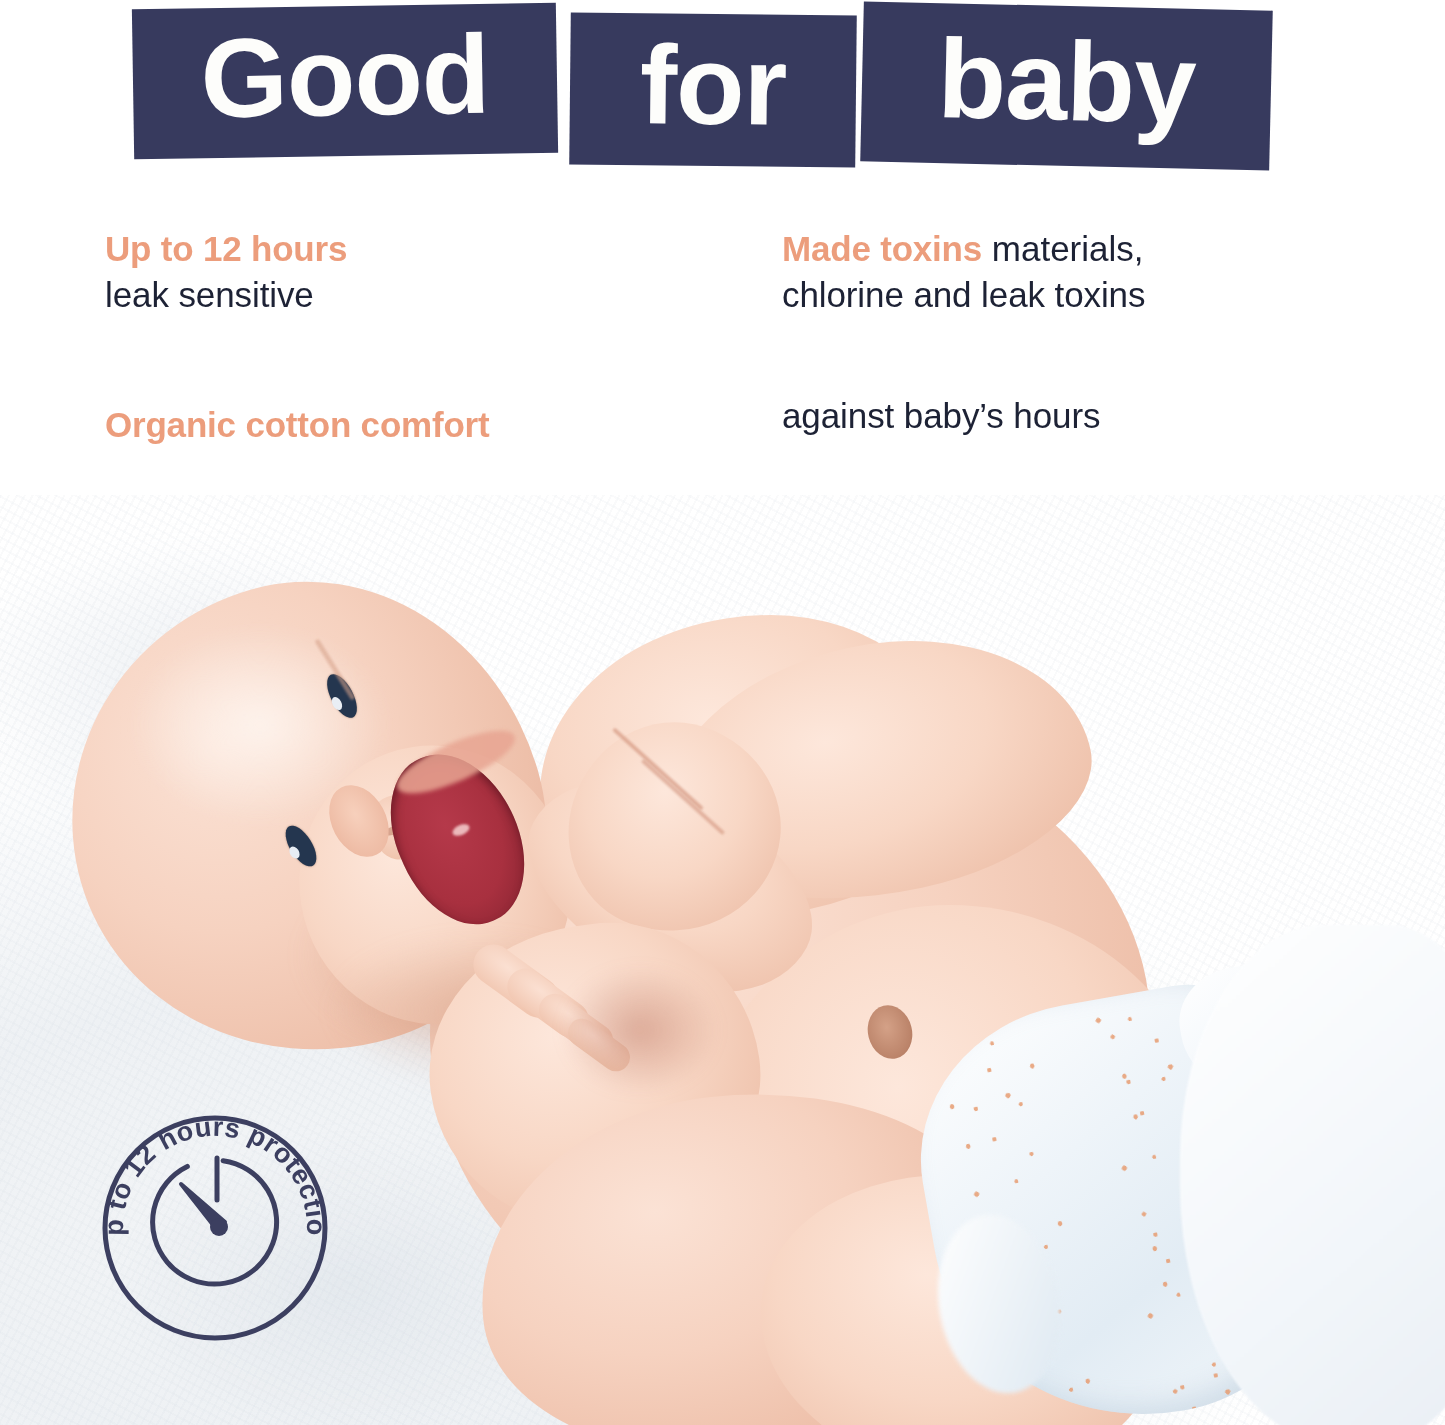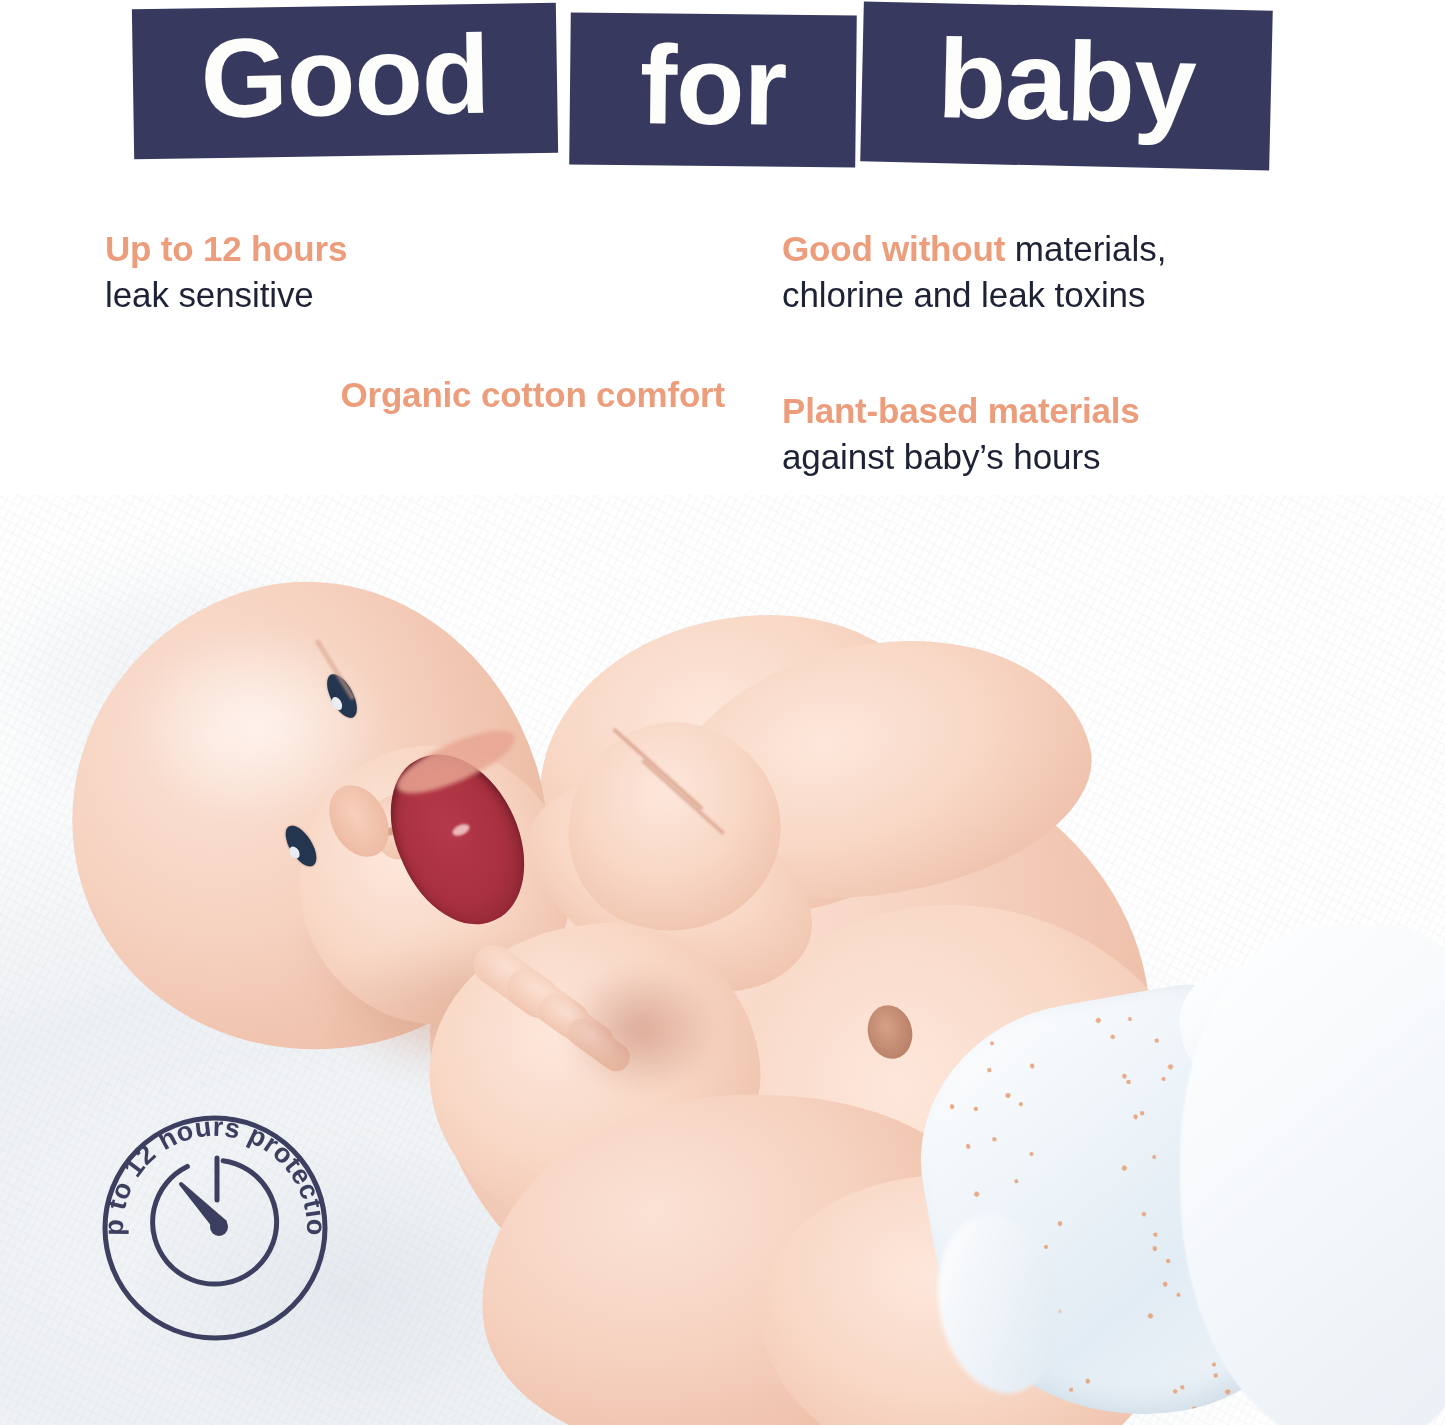--- a/index.html
+++ b/index.html
@@ -67,21 +67,21 @@
   #hl-baby{ left:862px; top:6px;  width:409px; height:160px; transform:rotate(1.3deg);  font-size:112px; }
   .hl-box span{ display:block; transform:translateY(-5px); }
 
   
   .benefits{
     position:absolute; left:0; top:212px; width:1170px; height:280px;margin-top:16px;
   }
   .bcell{ position:absolute; }
   #b-tl{ left:105px; top:0;    width:620px; }
   #b-tr{ left:782px; top:0;    width:560px; }
-  #b-bl{ left:105px; top:146px;width:620px;text-align:right; }
+  #b-bl{ left:105px; top:176px;width:620px; }
   #b-br{ left:782px; top:162px;width:560px; }
 
   .b-line1{
     font-size:35px; line-height:1.18; font-weight:bold; color:#ec9d7c;
     letter-spacing:-0.2px; white-space:nowrap;
   }
   .b-line1 .plain{ font-weight:normal; color:#1d2235; letter-spacing:0; }
   .b-line2{
     font-size:35px; line-height:1.30; font-weight:normal; color:#1d2235;
     letter-spacing:-0.1px; white-space:nowrap; margin-top:3px;
@@ -192,30 +192,29 @@
 </div>
 
 <div class="benefits">
 
   <div class="bcell" id="b-tl">
     <div class="b-line1"><span>Up to 12 hours</span><span class="plain"></span></div>
     <div class="b-line2">leak sensitive</div>
   </div>
 
   <div class="bcell" id="b-tr">
-    <div class="b-line1"><span>Good without</span><span class="plain"> materials,</span></div>
+    <div class="b-line1"><span>Made toxins</span><span class="plain"> materials,</span></div>
     <div class="b-line2">chlorine and leak toxins</div>
   </div>
 
   <div class="bcell" id="b-bl">
     <div class="b-line1"><span>Organic cotton comfort</span><span class="plain"></span></div>
   </div>
 
   <div class="bcell" id="b-br">
-    <div class="b-line1"><span>Plant-based materials</span><span class="plain"></span></div>
     <div class="b-line2">against baby’s hours</div>
   </div>
 
 </div>
 
 <div class="badge">
   <svg viewBox="0 0 240 232">
     <defs>
       <path id="badgeArc" d="M 28,116 A 92,92 0 1 1 212,116" fill="none"></path>
     </defs>

